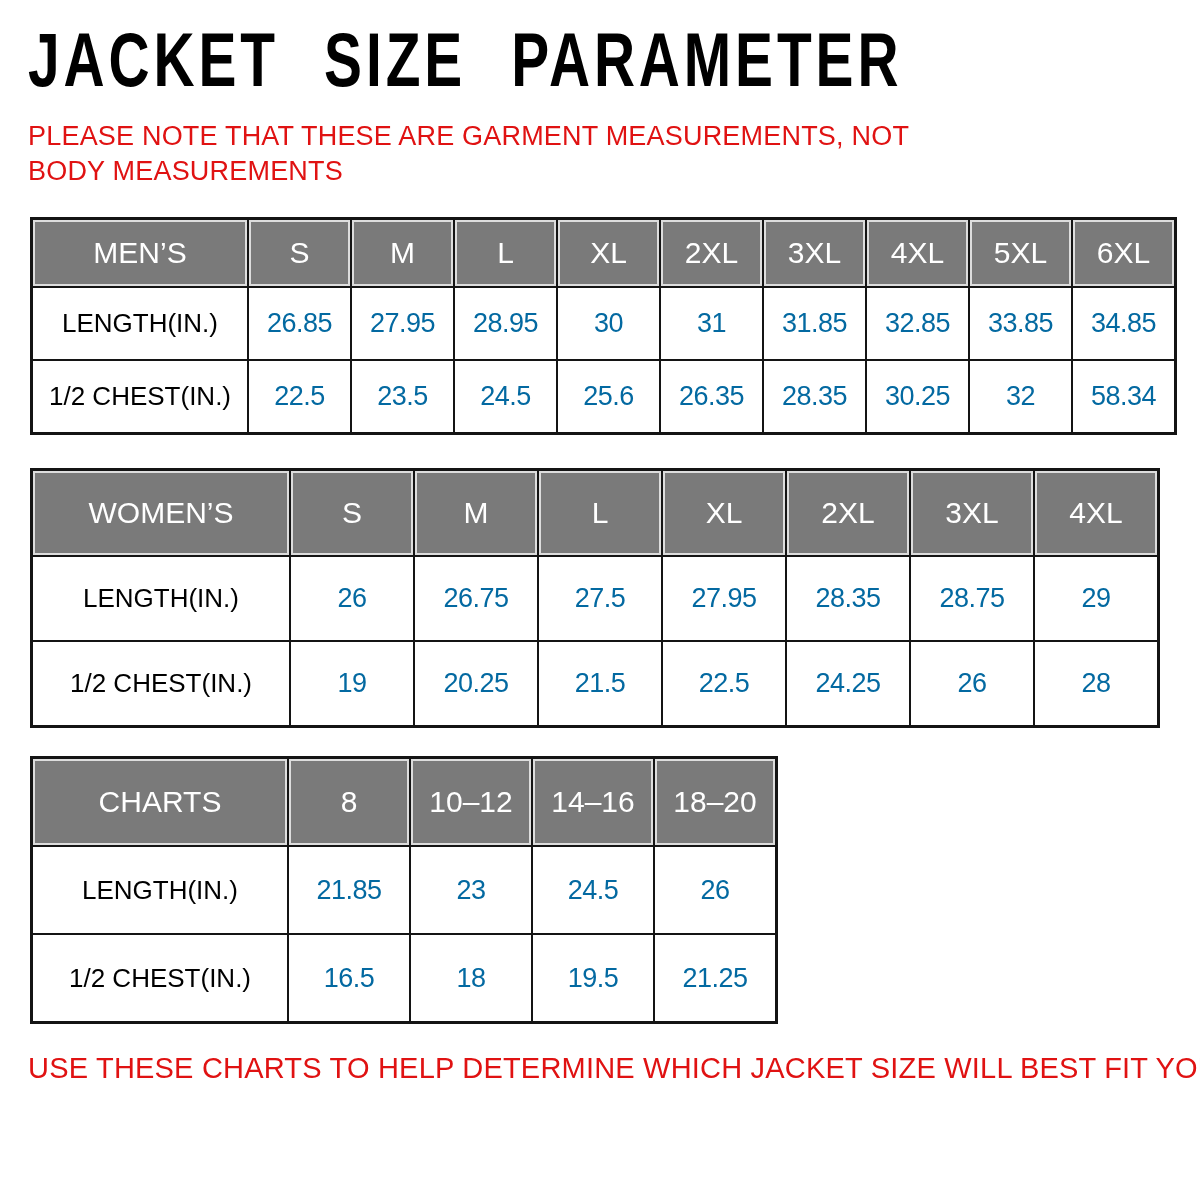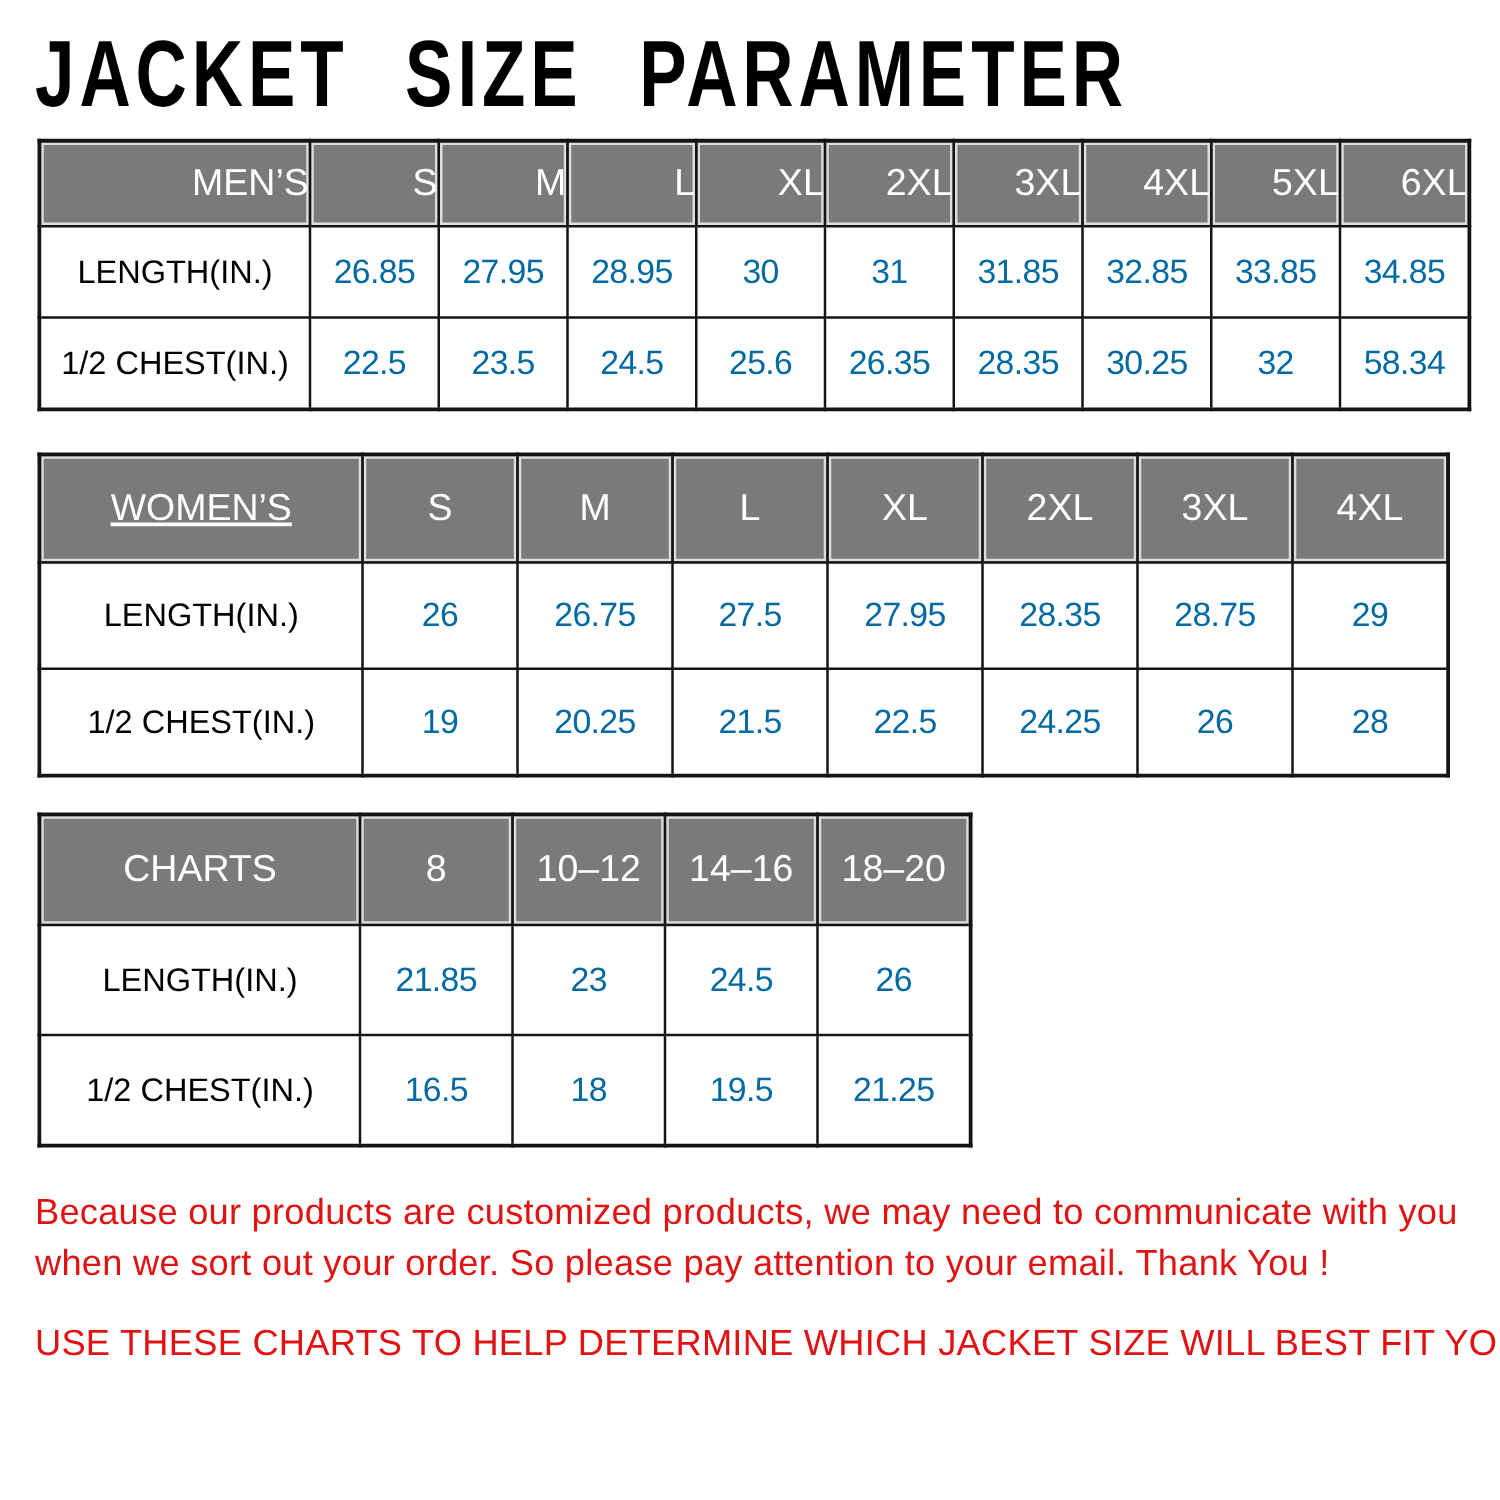--- a/index.html
+++ b/index.html
@@ -55,29 +55,29 @@
     color: #000000;
     margin-top: 39px;
   }
   table.size-table td.val {
     font-size: 27px;
     color: #0369a1;
     letter-spacing: -0.5px;
   }
   
   .mens { margin-top: 28px; }
-  .mens thead th { height: 66px; text-align: right; }
+  .mens thead th { height: 66px; }
   .mens td { height: 71px; }
   .mens .c-label { width: 214px; }
   .mens .c-size { width: 101px; }
   
   .womens { margin-top: 33px; }
   .womens thead th { height: 84px; font-size: 32px; }
   .womens td { height: 83px; }
-  .womens .c-label { width: 256px; text-decoration: underline; }
+  .womens .c-label { width: 256px; }
   .womens .c-size { width: 122px; }
   
   .youth { margin-top: 28px; }
   .youth thead th { height: 86px; font-size: 31px; }
   .youth td { height: 86px; }
   .youth .c-label { width: 254px; }
   .youth .c-size { width: 120px; }
   .footer-1 {
     margin: 32px 0 0 28px;
     width: 1150px;
@@ -95,20 +95,21 @@
     white-space: nowrap;
   }
 </style>
 </head>
 <body>
 
 <div class="page">
 
   <h1 class="title">JACKET SIZE PARAMETER</h1>
 
+  <div class="note">PLEASE NOTE THAT THESE ARE GARMENT MEASUREMENTS, NOT BODY MEASUREMENTS</div>
 
   
   <table class="size-table mens">
     <thead>
       <tr>
         <th class="c-label">MEN’S</th>
         <th class="c-size">S</th>
         <th class="c-size">M</th>
         <th class="c-size">L</th>
         <th class="c-size">XL</th>
@@ -207,17 +208,16 @@
       <tr>
         <td class="row-label">1/2 CHEST(IN.)</td>
         <td class="val">16.5</td>
         <td class="val">18</td>
         <td class="val">19.5</td>
         <td class="val">21.25</td>
       </tr>
     </tbody>
   </table>
 
-  <div class="footer-1">Because our products are customized products, we may need to communicate with you when we sort out your order. So please pay attention to your email. Thank You !</div>
 
   <div class="footer-2">USE THESE CHARTS TO HELP DETERMINE WHICH JACKET SIZE WILL BEST FIT YOU.</div>
 
 </div>
 
 </body></html>

